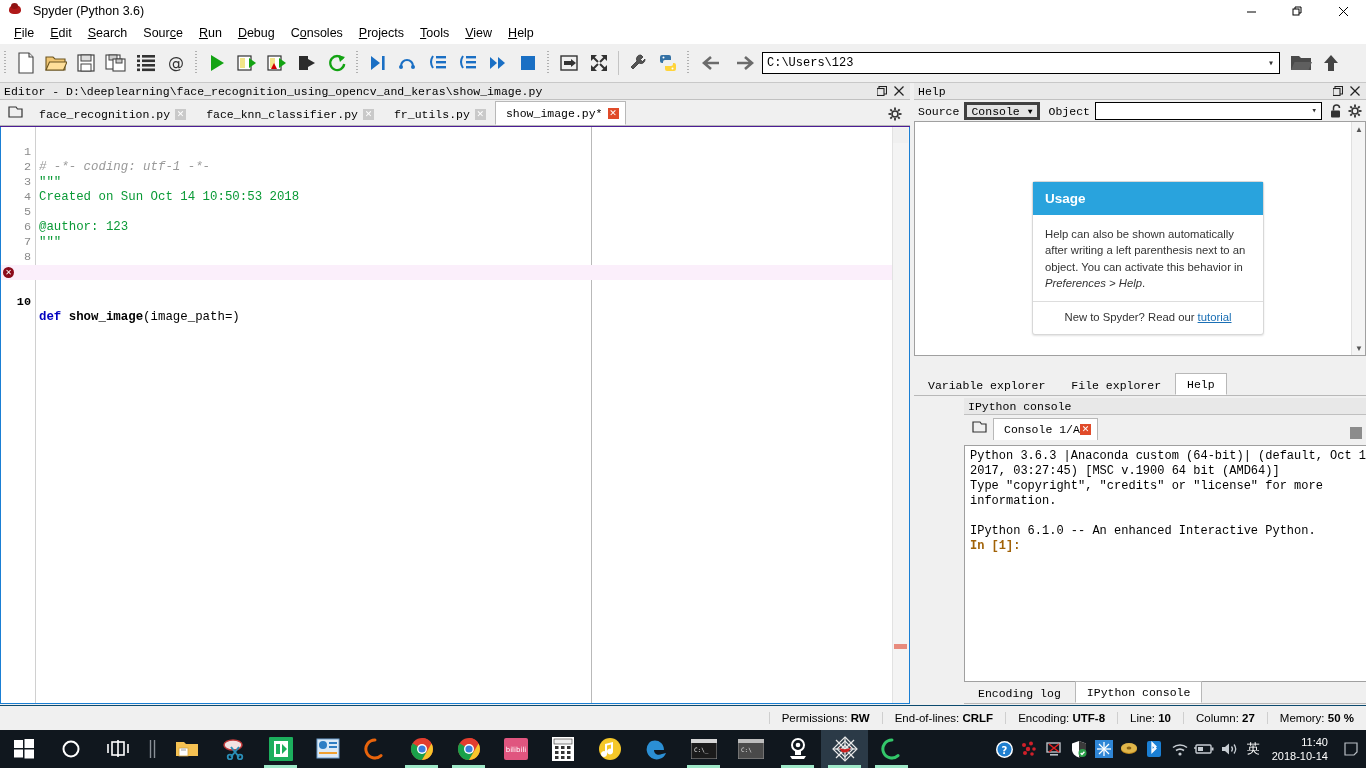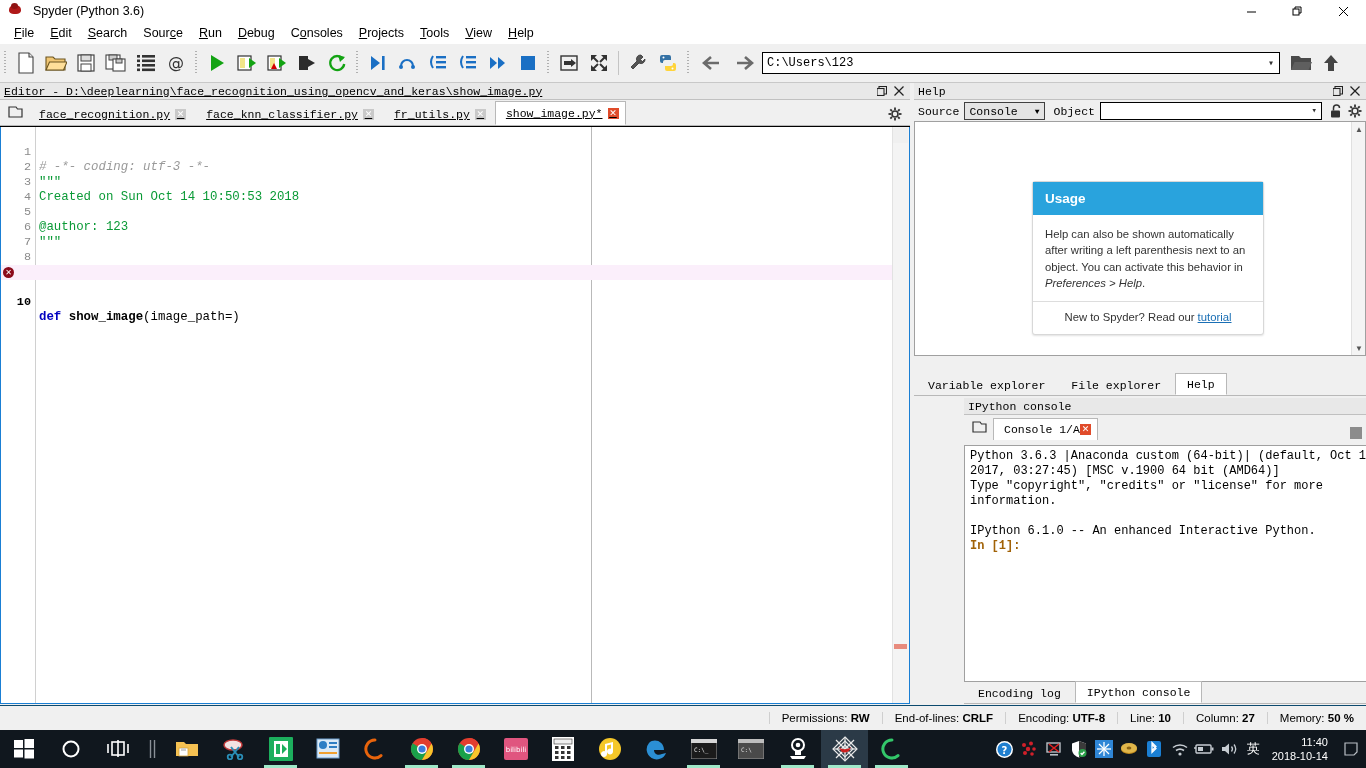--- a/index.html
+++ b/index.html
@@ -74,22 +74,21 @@
     font-family: "Liberation Mono", monospace; font-size: 12px; color: #000;
     margin-left: 4px; position: relative;
   }
   .pathcombo .arrow {
     position: absolute; right: 5px; top: 4px; font-size: 10px; color: #333;
   }
 
   
   .editor-pane {
     position: absolute; left: 0; top: 83px; width: 910px; height: 621px;
-    background: #000000;
-    text-decoration: underline;
+    background: #4c1d95;
   }
   .pane-title {
     height: 17px; background: #e8e8e8; border-bottom: 1px solid #c0c0c0;
     display: flex; align-items: center; padding-left: 4px;
     font-family: "Liberation Mono", monospace; font-size: 11.5px; color: #000;
   }
   .pane-title-btns { margin-left: auto; display: flex; gap: 7px; padding-right: 6px; align-items:center; }
   .pane-ic { font-size: 10px; color: #222; line-height: 1; }
   .tabstrip {
     height: 26px; background: #f0f0f0; display: flex; align-items: flex-end;
@@ -166,22 +165,22 @@
   .help-pane {
     position: absolute; left: 914px; top: 83px; width: 452px; height: 313px;
     background: #f0f0f0;
   }
   .help-toolbar {
     height: 22px; display: flex; align-items: center; gap: 5px; padding: 0 4px;
     background: #f0f0f0;
   }
   .lbl-mono { font-family: "Liberation Mono", monospace; font-size: 11.5px; color: #000; }
   .src-combo {
-    height: 18px; background: #e4e4e4; border: 1px solid #404040;
-    display: flex; align-items: center; padding: 0 4px; gap: 17px;
+    height: 18px; background: #e4e4e4; border: 3px solid #404040;
+    display: flex; align-items: center; padding: 0 4px; gap: 8px;
     font-family: "Liberation Mono", monospace; font-size: 11.5px;
   }
   .obj-combo {
     flex: 1; height: 18px; background: #fff; border: 1px solid #000;
     display: flex; align-items: center; padding: 0 4px; position: relative;
     font-family: "Liberation Mono", monospace; font-size: 11.5px;
   }
   .obj-combo .arrow { position: absolute; right: 4px; top: 2px; font-size: 9px; color: #333; }
   .help-body {
     position: absolute; left: 0; top: 38px; width: 452px; height: 235px;
@@ -584,21 +583,21 @@
       </div>
     </div>
 
     <div class="code-area">
       <div class="gutter"></div>
       <div class="edge-line"></div>
       <div class="codewrap">
         <div style="padding-top:3px;">
           <div class="cl">
             <span class="ln">1</span>
-            <span class="ct"><span class="c-comment"># -*- coding: utf-3 -*-</span></span>
+            <span class="ct"><span class="c-comment"># -*- coding: utf-1 -*-</span></span>
           </div>
           <div class="cl">
             <span class="ln">2</span>
             <span class="ct"><span class="c-string">"""</span></span>
           </div>
           <div class="cl">
             <span class="ln">3</span>
             <span class="ct"><span class="c-string">Created on Sun Oct 14 10:50:53 2018</span></span>
           </div>
           <div class="cl">

